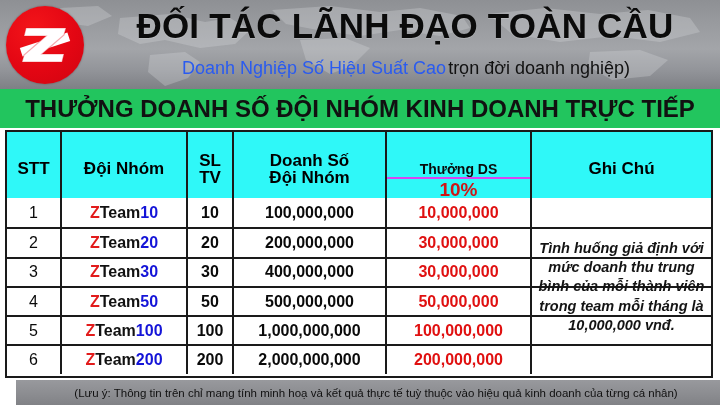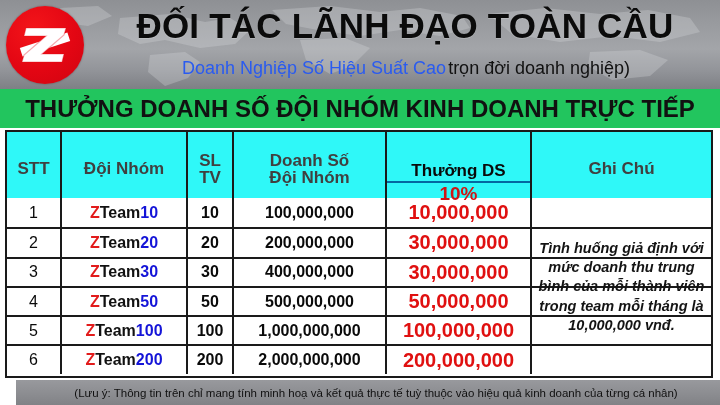--- a/index.html
+++ b/index.html
@@ -56,33 +56,33 @@
     position:absolute;left:5px;top:130px;width:708px;height:248px;
     border:2px solid #1a1a1a;box-sizing:border-box;background:#fff;
   }
   .thead{
     position:absolute;left:0;top:0;width:704px;height:66px;
     background:#2ff8f8;display:flex;
   }
   .th{
     box-sizing:border-box;border-right:2px solid #1a1a1a;
     display:flex;align-items:center;justify-content:center;
-    font-size:17px;font-weight:bold;color:#404040;
+    font-size:17px;font-weight:bold;color:#000000;
     text-align:center;line-height:1.02;height:74px;
   }
   .th.last{border-right:none;}
   .th-two{flex-direction:column;}
   .th-split{
     box-sizing:border-box;border-right:2px solid #1a1a1a;
     height:66px;display:flex;flex-direction:column;
   }
   .th-split .a{
-    height:33px;border-bottom:2px solid #0369a1;
-    display:flex;align-items:center;justify-content:center;
-    font-size:17px;font-weight:bold;color:#0a0a0a;margin-top:29px;
+    height:33px;border-bottom:2px solid #d946ef;
+    display:flex;align-items:center;justify-content:center;
+    font-size:14px;font-weight:bold;color:#0a0a0a;margin-top:29px;
   }
   .th-split .b{
     height:31px;display:flex;align-items:center;justify-content:center;
     font-size:19px;font-weight:bold;color:#d01515;
   }
 
   .tbody{position:absolute;left:0;top:66px;width:704px;height:178px;}
   .trow{
     display:flex;height:29.3px;box-sizing:border-box;
     border-top:2px solid #1a1a1a;
@@ -93,21 +93,21 @@
     display:flex;align-items:center;justify-content:center;
     font-size:15px;color:#0a0a0a;white-space:nowrap;height:100%;
   }
   .td.stt{font-size:16px;}
   .td.team{font-weight:bold;font-size:16px;}
   .td.team .z{color:#e21b1b;}
   .td.team .nm{color:#111;}
   .td.team .num{color:#1414d8;}
   .td.sl{font-weight:bold;font-size:16px;}
   .td.rev{font-weight:bold;font-size:16px;}
-  .td.bonus{font-weight:bold;font-size:20px;color:#e01010;}
+  .td.bonus{font-weight:bold;font-size:16px;color:#e01010;}
 
   .notecell{
     position:absolute;left:525px;top:66px;width:179px;height:178px;
     box-sizing:border-box;
     display:flex;align-items:center;justify-content:center;
     padding:2px 4px;
     font-size:14.5px;font-style:italic;font-weight:bold;
     color:#141414;text-align:center;line-height:1.32;border-radius:25px;
   }
 

